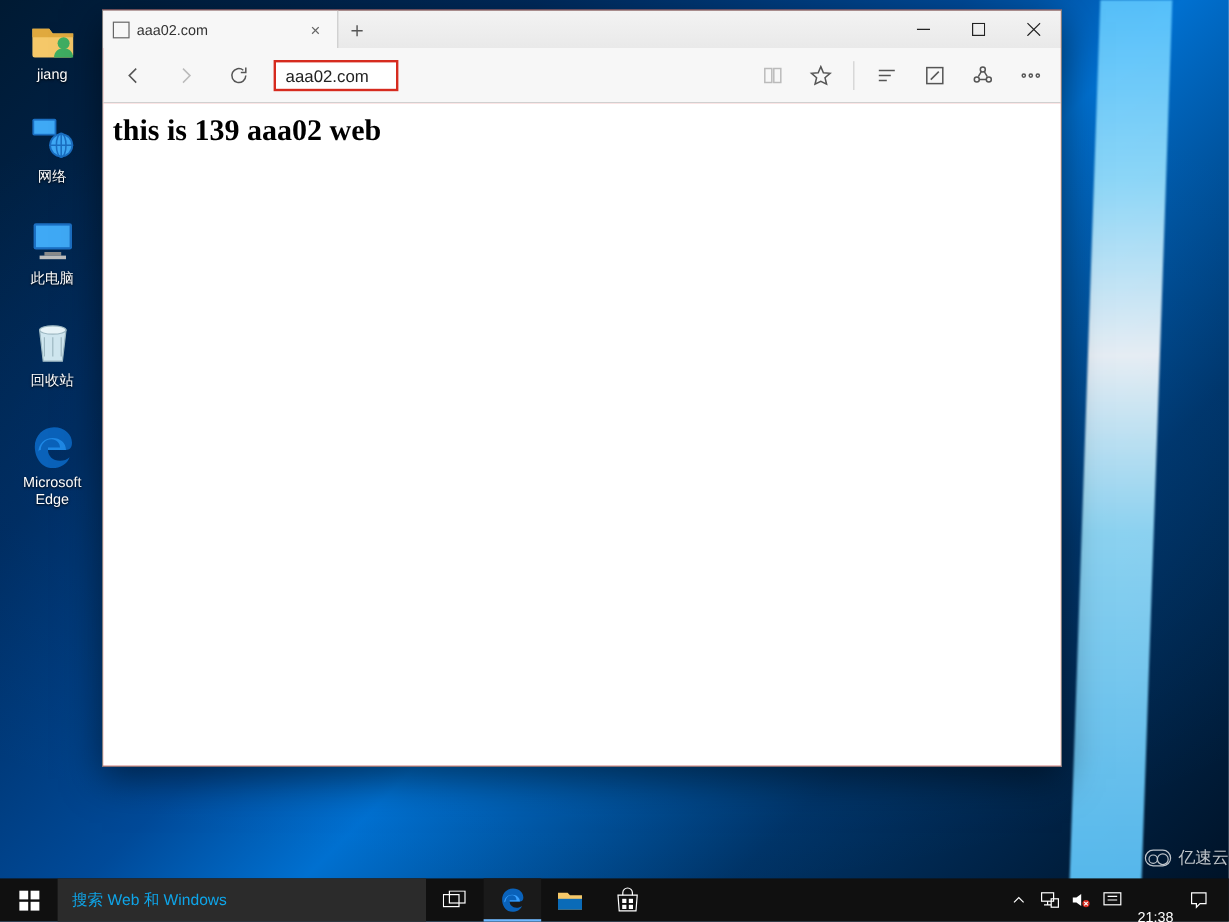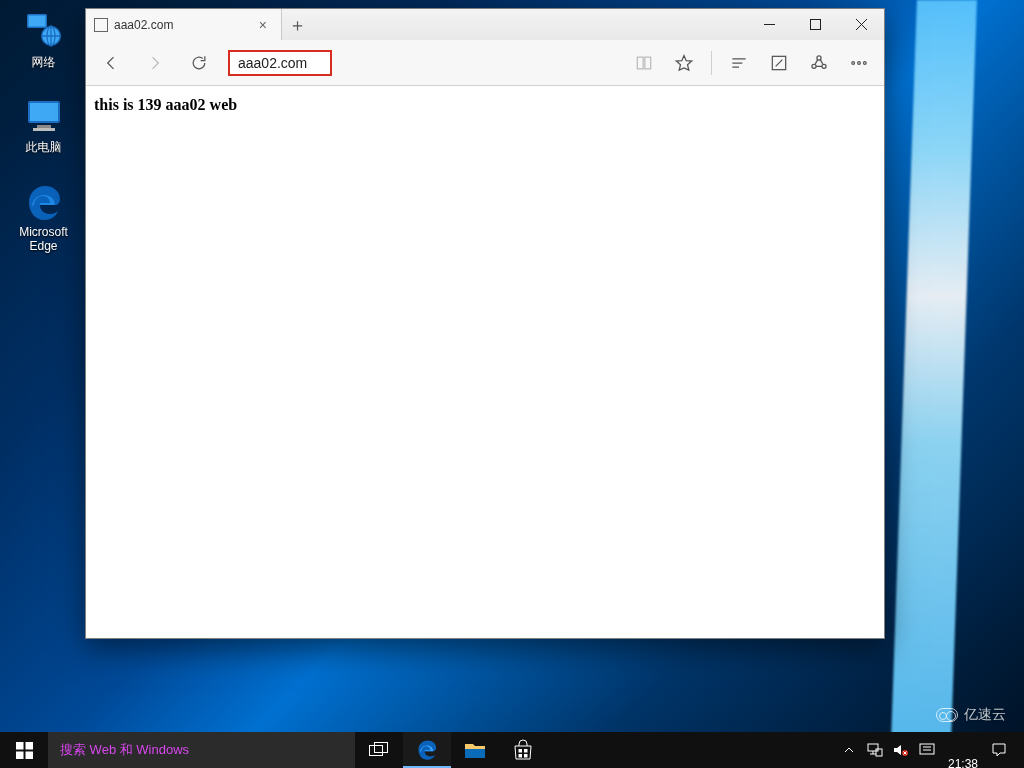--- a/index.html
+++ b/index.html
@@ -30,51 +30,62 @@
 .winbtn svg { width:11px; height:11px; stroke:#222; stroke-width:1; fill:none; }
 .toolbar { height:46px; background:#f7f7f7; border-bottom:1px solid #d0d0d0; display:flex; align-items:center; padding:0 8px; gap:10px; }
 .tbtn { width:34px; height:34px; display:flex; align-items:center; justify-content:center; color:#444; border-radius:2px; }
 .tbtn svg { width:20px; height:20px; stroke:#555; stroke-width:1.5; fill:none; }
 .tbtn.dis svg { stroke:#bbb; }
 .addr { flex:0 0 104px; height:26px; border:2px solid #d62b1f; background:#fff; display:flex; align-items:center; padding:0 8px; font-size:14px; color:#222; margin-left:2px; }
 .spacer { flex:1; }
 .right-tools { display:flex; align-items:center; gap:6px; }
 .sep { width:1px; height:24px; background:#d0d0d0; margin:0 4px; }
 .content { position:absolute; left:0; right:0; top:77px; bottom:0; background:#fff; padding:10px 8px; }
-.content h2 { font-family:"Times New Roman",serif; font-weight:bold; font-size:16px; color:#000; }
+.content h2 { font-family:"Times New Roman",serif; font-weight:bold; font-size:25px; color:#000; }
 
 
 .taskbar { position:absolute; left:0; right:0; bottom:0; height:36px; background:#101010; display:flex; align-items:stretch; color:#fff; }
 .start { width:48px; display:flex; align-items:center; justify-content:center; }
-.search { width:307px; background:#2b2b2b; display:flex; align-items:center; padding:0 12px; font-size:13px; color:#d946ef; }
+.search { width:307px; background:#2b2b2b; display:flex; align-items:center; padding:0 12px; font-size:13px; color:#0ea5e9; }
 .tb-btn { width:48px; display:flex; align-items:center; justify-content:center; }
 .tb-btn.active { border-bottom:2px solid #6fb8ff; background:#1a1a1a; }
 .tray { margin-left:auto; display:flex; align-items:center; gap:4px; padding-right:4px; }
 .tray .titem { width:22px; display:flex; align-items:center; justify-content:center; }
 .clock { font-size:12px; color:#fff; padding:0 6px; text-align:center; line-height:12px;margin-top:28px; }
 .showdesk { width:6px; border-left:1px solid #444; }
 
 
-.watermark { position:absolute; right:18px; bottom:44px; color:#fff; font-size:14px; opacity:.75; display:flex; align-items:center; gap:6px; text-shadow:0 1px 2px rgba(0,0,0,.5); }
+.watermark { position:absolute; right:0; bottom:44px; color:#fff; font-size:14px; opacity:.75; display:flex; align-items:center; gap:6px; text-shadow:0 1px 2px rgba(0,0,0,.5); }
 .watermark .wm-icon { width:22px; height:14px; border:1px solid #fff; border-radius:7px; position:relative; }
 .watermark .wm-icon::before,.watermark .wm-icon::after { content:""; position:absolute; border:1px solid #fff; border-radius:50%; }
 .watermark .wm-icon::before { width:6px; height:6px; left:2px; top:3px; }
 .watermark .wm-icon::after { width:8px; height:8px; left:9px; top:2px; }
 
 svg { display:block; }
 </style>
 </head>
 <body>
 
 <div class="wallpaper"></div>
 <div class="light-beam"></div>
 
 <div class="desktop">
   <div class="desktop-icons">
 
+    <div class="dicon">
+      <div class="glyph">
+        <svg viewBox="0 0 42 42">
+            <path d="M4 14h14l3 4h17v18a2 2 0 0 1-2 2H6a2 2 0 0 1-2-2z" fill="#f5c869"></path>
+            <path d="M4 14h14l3 4h17v3H4z" fill="#e0a93e"></path>
+            <circle cx="30" cy="26" r="5" fill="#3fae62"></circle>
+            <path d="M22 38c0-5 4-8 8-8s8 3 8 8z" fill="#3fae62"></path>
+          </svg>
+      </div>
+      <div class="label">jiang</div>
+    </div>
 
     <div class="dicon">
       <div class="glyph">
         <svg viewBox="0 0 42 42">
             <rect x="4" y="4" width="20" height="14" rx="1.5" fill="#1b6fc2"></rect>
             <rect x="5.5" y="5.5" width="17" height="11" fill="#3fa9f5"></rect>
             <circle cx="28" cy="26" r="10" fill="#1b6fc2"></circle>
             <circle cx="28" cy="26" r="8.5" fill="#3fa9f5"></circle>
             <path d="M28 16v20M18 26h20" stroke="#1b6fc2" stroke-width="1.3"></path>
             <ellipse cx="28" cy="26" rx="4" ry="10" fill="none" stroke="#1b6fc2" stroke-width="1.3"></ellipse>
@@ -88,20 +99,30 @@
         <svg viewBox="0 0 42 42">
             <rect x="5" y="6" width="32" height="22" rx="2" fill="#1b6fc2"></rect>
             <rect x="7" y="8" width="28" height="18" fill="#3fa9f5"></rect>
             <rect x="14" y="30" width="14" height="3" fill="#8a8a8a"></rect>
             <rect x="10" y="33" width="22" height="3" fill="#bdbdbd"></rect>
           </svg>
       </div>
       <div class="label">此电脑</div>
     </div>
 
+    <div class="dicon">
+      <div class="glyph">
+        <svg viewBox="0 0 42 42">
+            <path d="M10 10h22l-3 26H13z" fill="#cfe6ef" stroke="#9db8c2"></path>
+            <ellipse cx="21" cy="10" rx="11" ry="3.5" fill="#e8f4f8" stroke="#9db8c2"></ellipse>
+            <path d="M14 16v16M21 16v16M28 16v16" stroke="#9db8c2"></path>
+          </svg>
+      </div>
+      <div class="label">回收站</div>
+    </div>
 
 
     <div class="dicon">
       <div class="glyph">
         <svg viewBox="0 0 42 42">
             <path d="M6 22c0-9 7-16 16-16 9 0 15 6 15 13 0 4-2 6-5 6H17c0 5 4 9 10 9 3 0 6-1 8-3-2 6-8 9-14 9C12 40 6 32 6 22z" fill="#0a62ba"></path>
             <path d="M17 25h15c0-6-5-10-11-10-7 0-12 5-12 12 0 0 0-2 2-2 0-5 4-9 9-9 4 0 7 3 7 7H17z" fill="#1e88e5"></path>
           </svg>
       </div>
       <div class="label" style="white-space:pre;">Microsoft

